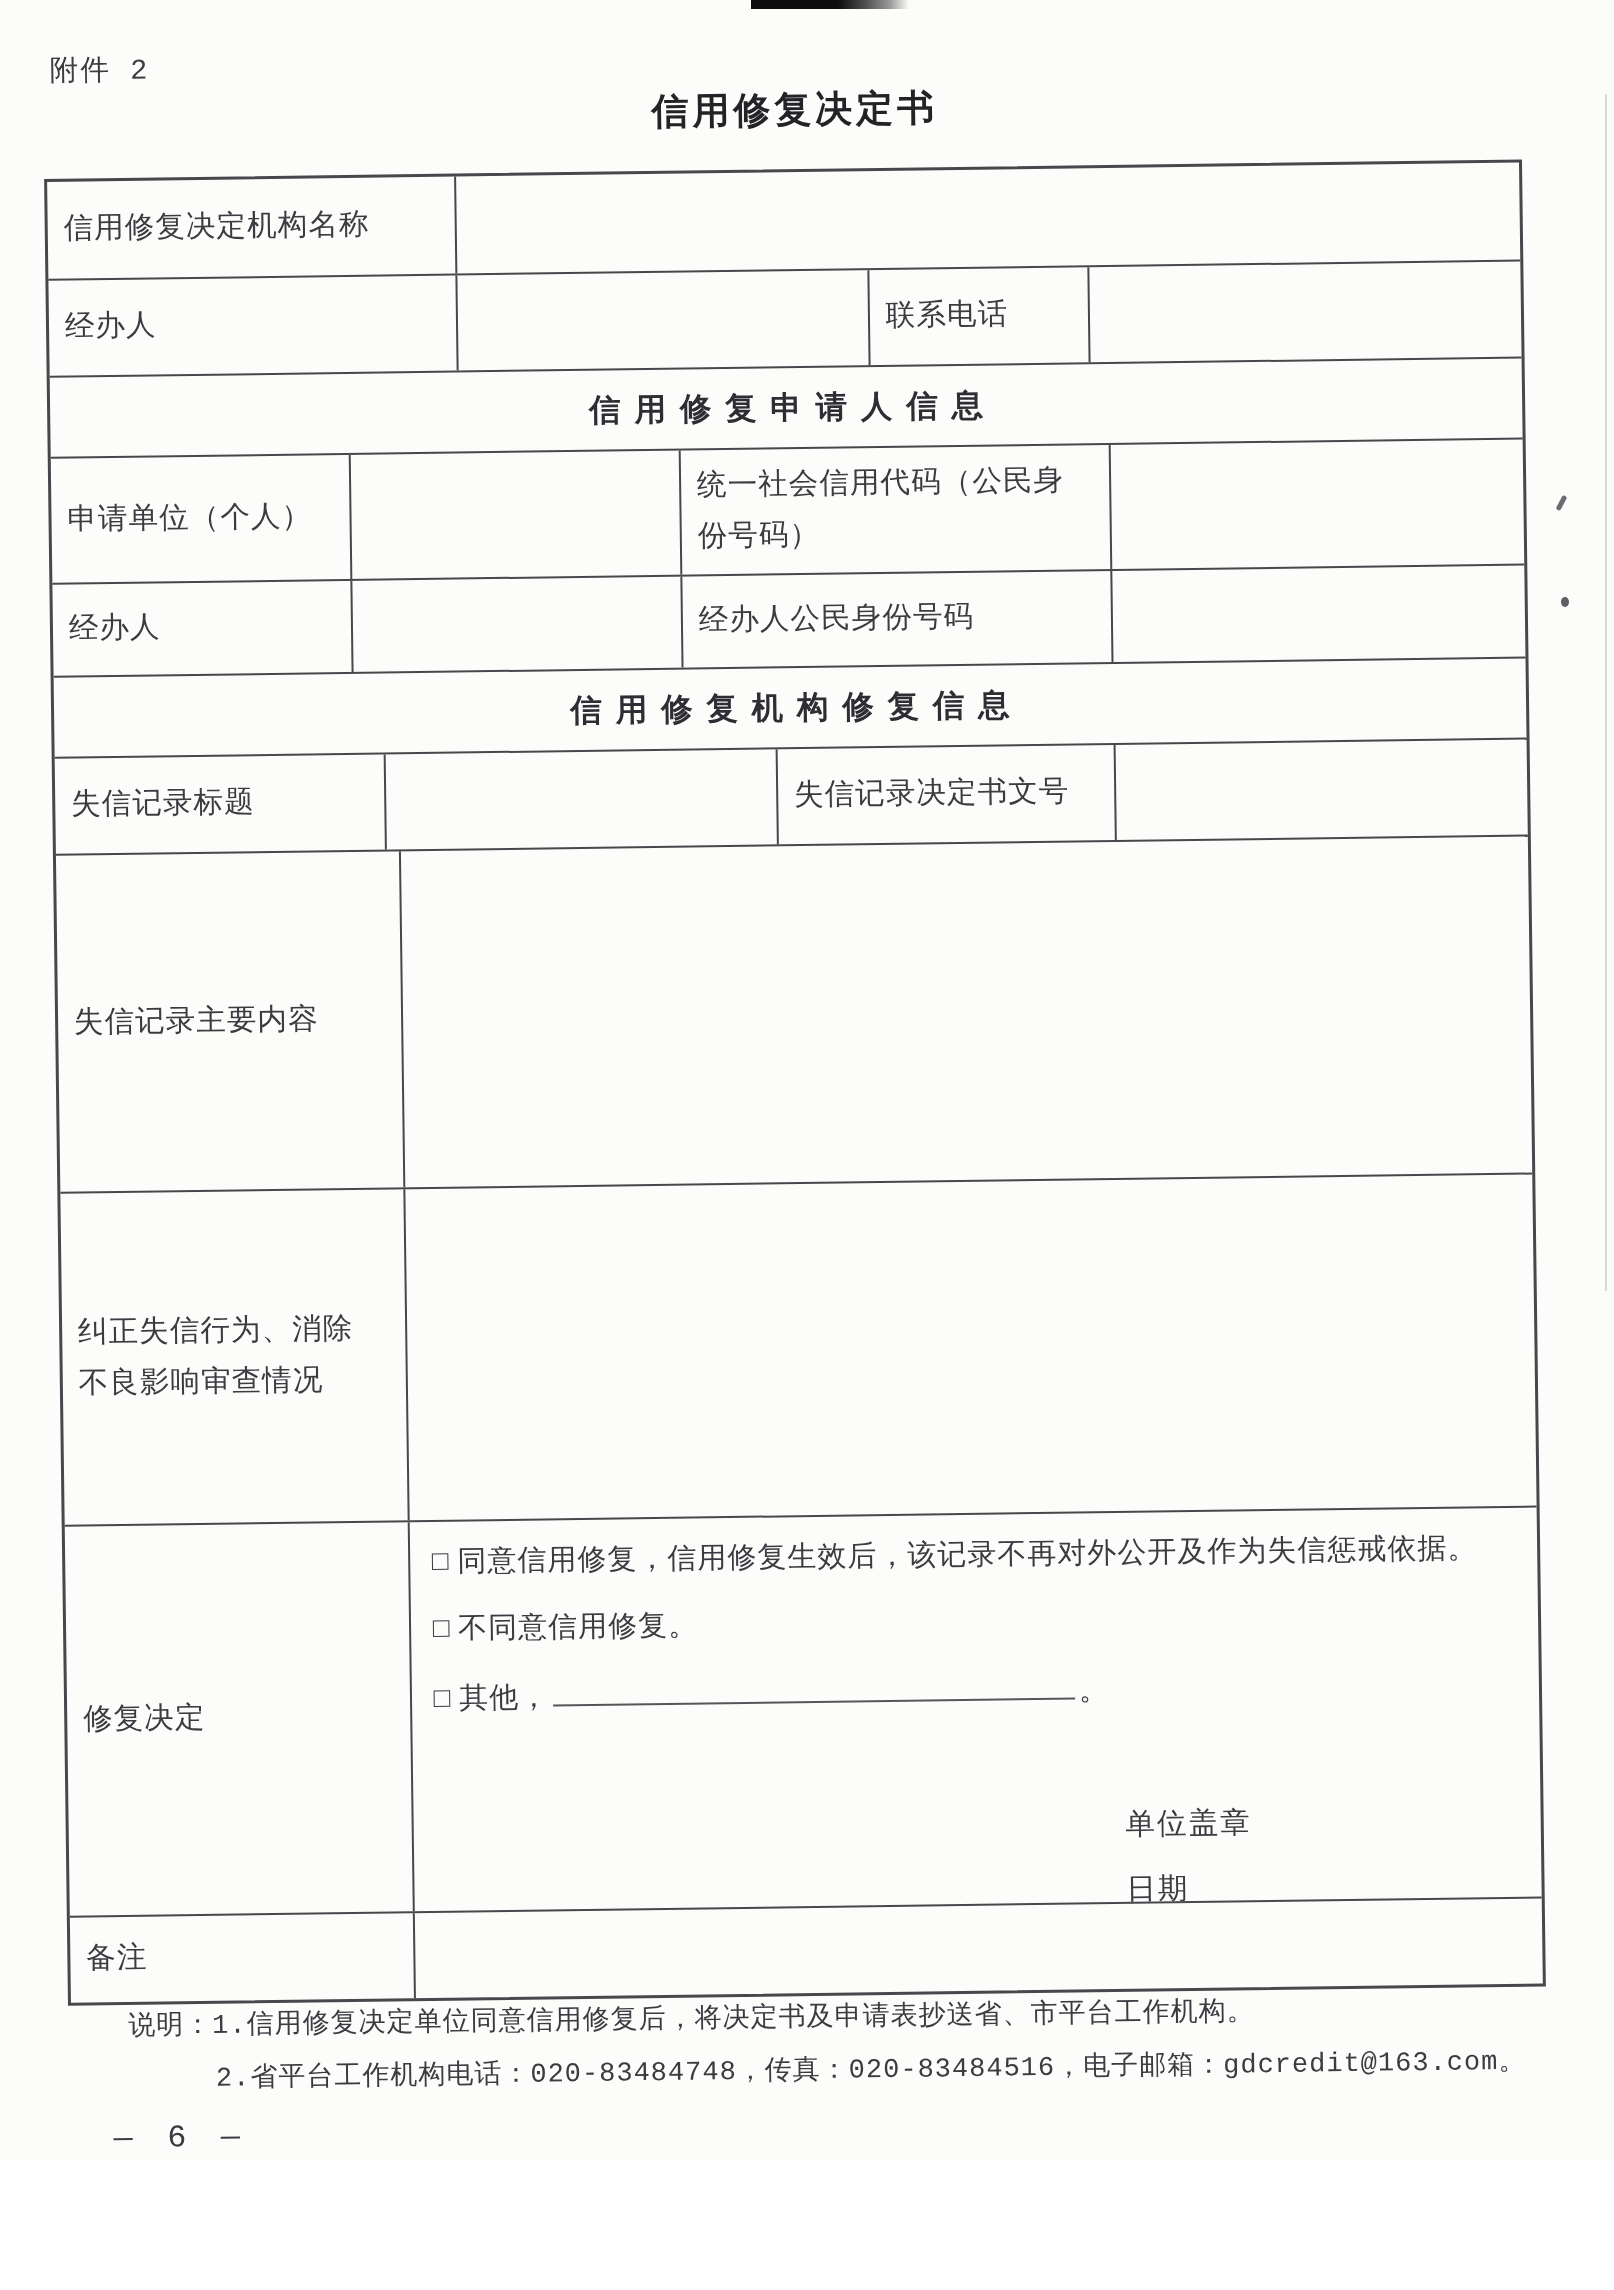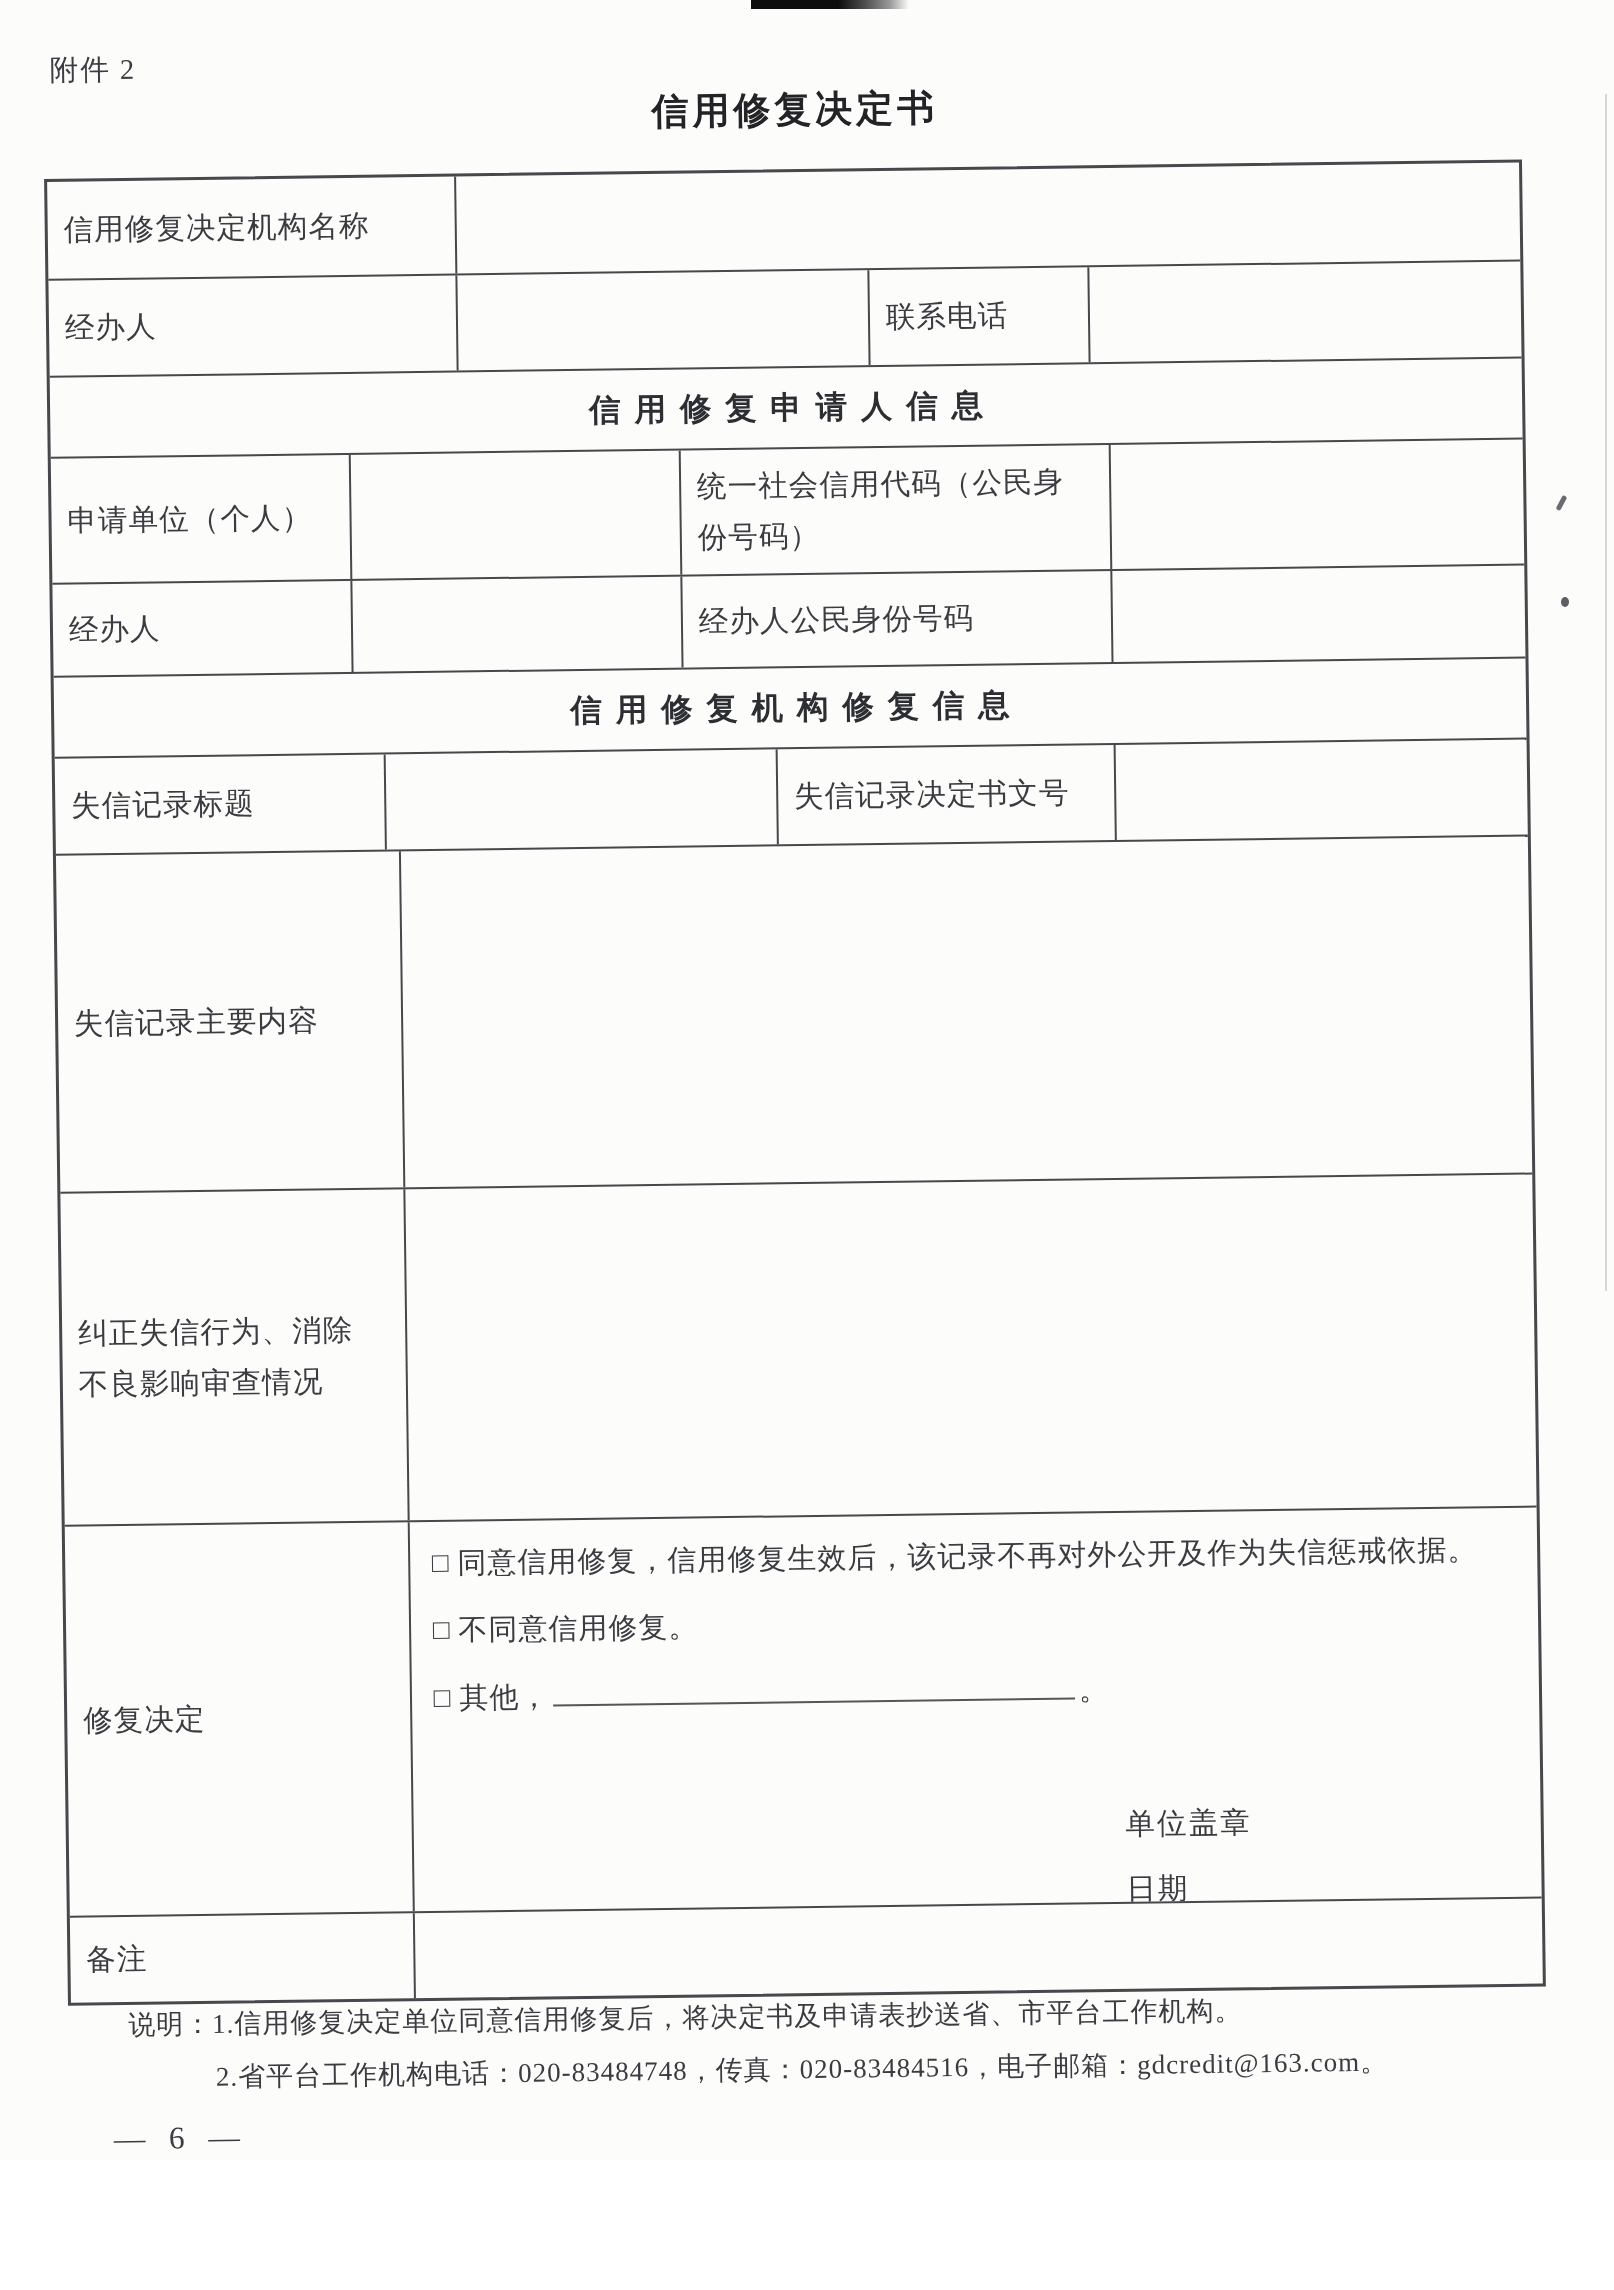--- a/index.html
+++ b/index.html
@@ -2,21 +2,21 @@
 <html><head>
 <meta charset="utf-8">
 <style>
   * { box-sizing: border-box; margin: 0; padding: 0; }
   html,body { background:#ffffff; }
   .sheet {
     position: relative;
     width: 1615px; height: 2160px;
     background: #fcfcfa;
     overflow: hidden;
-    font-family: Liberation Serif, serif;
+    font-family: Liberation Mono, monospace;
     color: #34353b;
   }
   .content {
     position: absolute; left: 0; top: 0; width: 1615px; height: 2290px;
     transform: rotate(-0.75deg);
     transform-origin: 808px 1084px;
   }
   .attachment {
     position: absolute; left: 63px; top: 41px;
     font-size: 28.6px; letter-spacing: 2px; color: #3c3d43;

